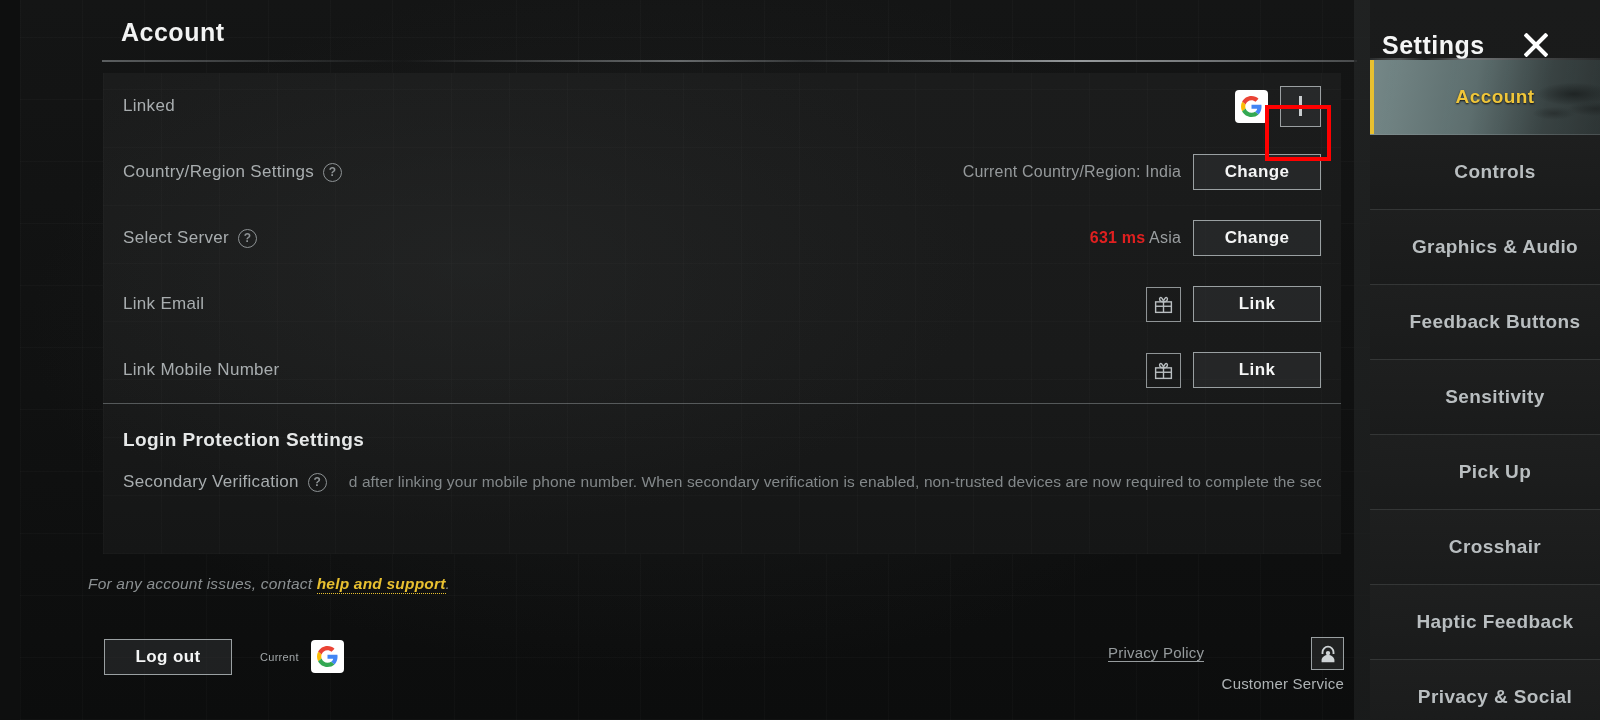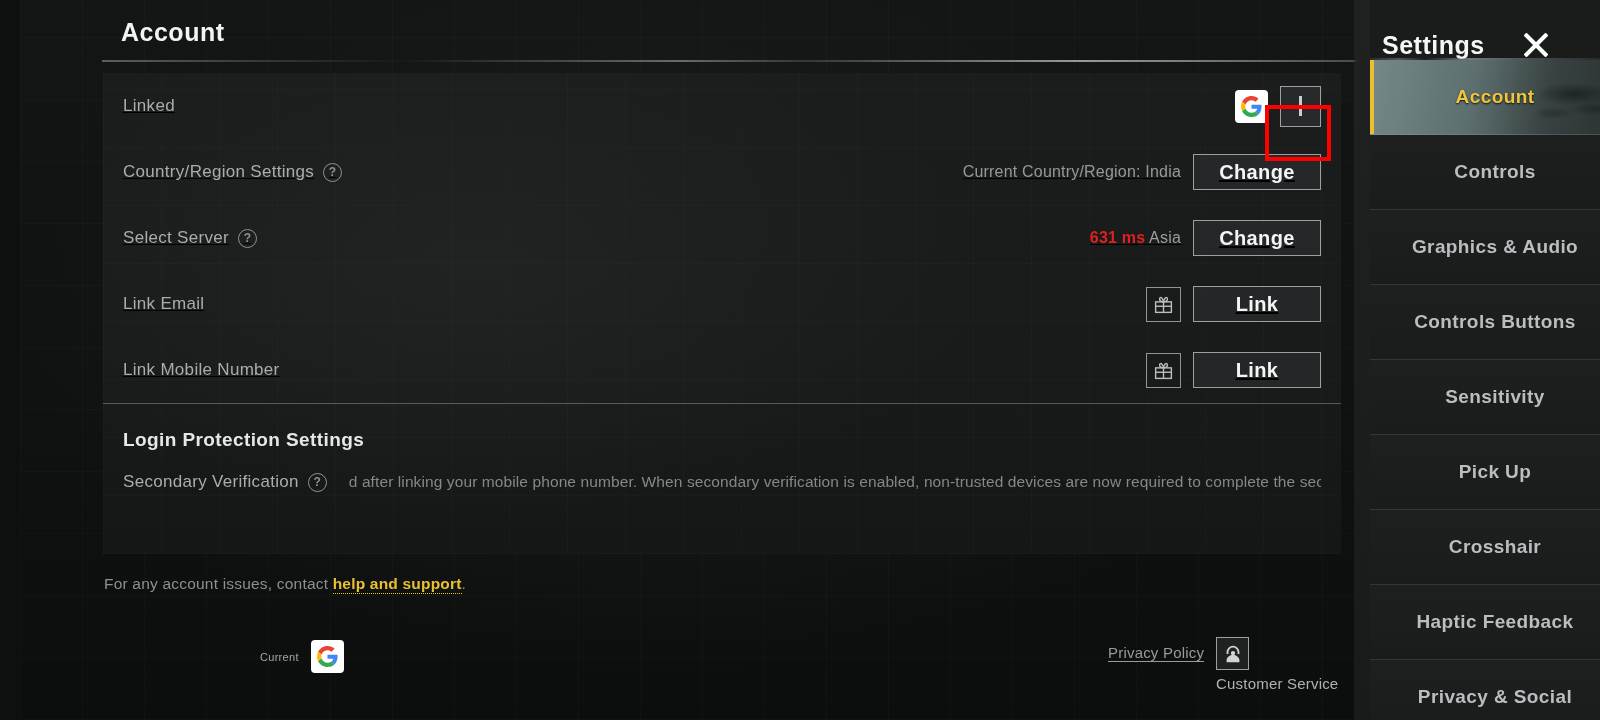--- a/index.html
+++ b/index.html
@@ -87,21 +87,20 @@
     pointer-events: none;
   }
 
   .rows-area { position: relative; z-index: 2; }
 
   .setting-row {
     position: relative;
     display: flex;
     height: 66px;
     padding: 0 20px 0 20px;
-    text-decoration: underline;
   }
 
   .row-label {
     display: flex;
     align-items: center;
     gap: 9px;
     font-size: 17px;
     color: #a8adaf;
     letter-spacing: 0.3px;
     white-space: nowrap;
@@ -139,21 +138,21 @@
   }
 
   
   .btn {
     min-width: 128px;
     height: 36px;
     padding: 4px 14px;
     border: 1.4px solid #9aa0a2;
     background: rgba(48,50,51,0.55);
     color: #f4f5f5;
-    font-size: 20px;
+    font-size: 17px;
     font-weight: bold;
     font-family: "Liberation Sans", sans-serif;
     letter-spacing: 0.4px;
     display: inline-flex;
     align-items: center;
     justify-content: center;
     cursor: pointer;
   }
   .btn-change { width: 128px; }
   .btn-link   { width: 128px; }
@@ -241,26 +240,27 @@
     white-space: nowrap;
     overflow: hidden;
     margin-left: 22px;
     letter-spacing: 0.1px;
     max-width: 985px;
   }
 
   
   .help-line {
     position: absolute;
-    left: 84px;
+    left: 68px;
     top: 575px;
     font-size: 15.5px;
     color: #8b9092;
     z-index: 4;
     letter-spacing: 0.2px;
+    font-style: italic;
   }
   .help-link {
     color: #e8c030;
     font-weight: bold;
     border-bottom: 1.5px dotted #e8c030;
     cursor: pointer;
     padding-bottom: 1px;
   }
 
   .logout-btn {
@@ -296,21 +296,21 @@
     letter-spacing: 0.2px;
   }
 
   .customer-service {
     position: absolute;
     left: 1196px;
     top: 637px;
     width: 128px;
     display: flex;
     flex-direction: column;
-    align-items: flex-start;
+    align-items: flex-end;
     gap: 5px;
     z-index: 4;
     cursor: pointer;
   }
   .cs-icon {
     width: 33px; height: 33px;
     border: 1.4px solid #9aa0a2;
     background: rgba(55,57,58,0.45);
     display: flex;
     align-items: center;
@@ -535,20 +535,21 @@
       <div class="verify-desc">d after linking your mobile phone number. When secondary verification is enabled, non-trusted devices are now required to complete the seconda</div>
     </div>
   </div>
 
   <div class="annotation-box"></div>
 
   <div class="help-line">
     <span>For any account issues, contact </span><span class="help-link">help and support</span><span>.</span>
   </div>
 
+  <button class="btn logout-btn">Log out</button>
 
   <div class="current-group">
     <span class="current-label">Current</span>
     <span class="google-tile">
       <svg viewBox="0 0 48 48" xmlns="http://www.w3.org/2000/svg">
         <path fill="#EA4335" d="M24 9.5c3.54 0 6.71 1.22 9.21 3.6l6.85-6.85C35.9 2.38 30.47 0 24 0 14.62 0 6.51 5.38 2.56 13.22l7.98 6.19C12.43 13.72 17.74 9.5 24 9.5z"></path>
         <path fill="#4285F4" d="M46.98 24.55c0-1.57-.15-3.09-.38-4.55H24v9.02h12.94c-.58 2.96-2.26 5.48-4.78 7.18l7.73 6c4.51-4.18 7.09-10.36 7.09-17.65z"></path>
         <path fill="#FBBC05" d="M10.53 28.59c-.48-1.45-.76-2.99-.76-4.59s.27-3.14.76-4.59l-7.98-6.19C.92 16.46 0 20.12 0 24c0 3.88.92 7.54 2.56 10.78l7.97-6.19z"></path>
         <path fill="#34A853" d="M24 48c6.48 0 11.93-2.13 15.89-5.81l-7.73-6c-2.15 1.45-4.92 2.3-8.16 2.3-6.26 0-11.57-4.22-13.47-9.91l-7.98 6.19C6.51 42.62 14.62 48 24 48z"></path>
       </svg>
@@ -584,21 +585,21 @@
       <div class="sidebar-item active">
         <span class="label">Account</span>
       </div>
       <div class="sidebar-item">
         <span class="label">Controls</span>
       </div>
       <div class="sidebar-item">
         <span class="label">Graphics &amp; Audio</span>
       </div>
       <div class="sidebar-item">
-        <span class="label">Controls Buttons</span>
+        <span class="label">Feedback Buttons</span>
       </div>
       <div class="sidebar-item">
         <span class="label">Sensitivity</span>
       </div>
       <div class="sidebar-item">
         <span class="label">Pick Up</span>
       </div>
       <div class="sidebar-item">
         <span class="label">Crosshair</span>
       </div>

